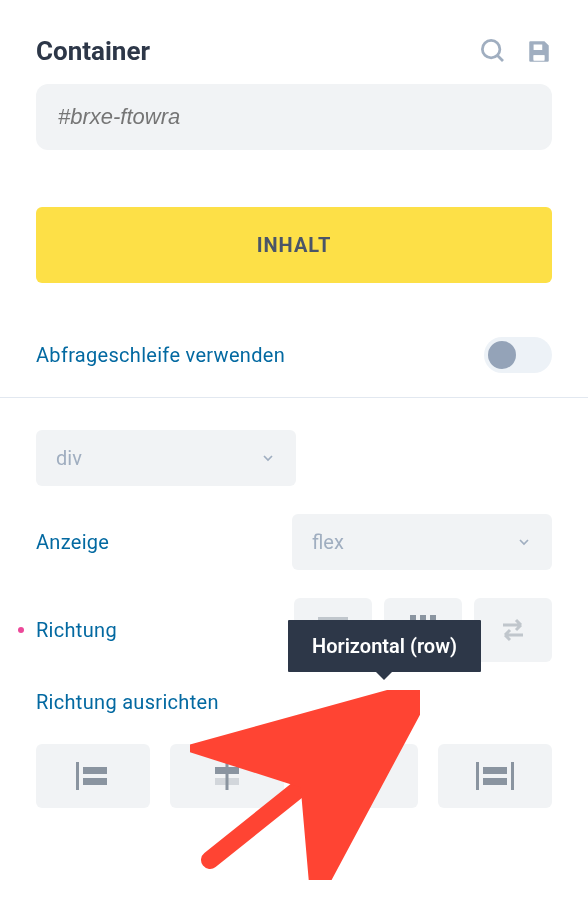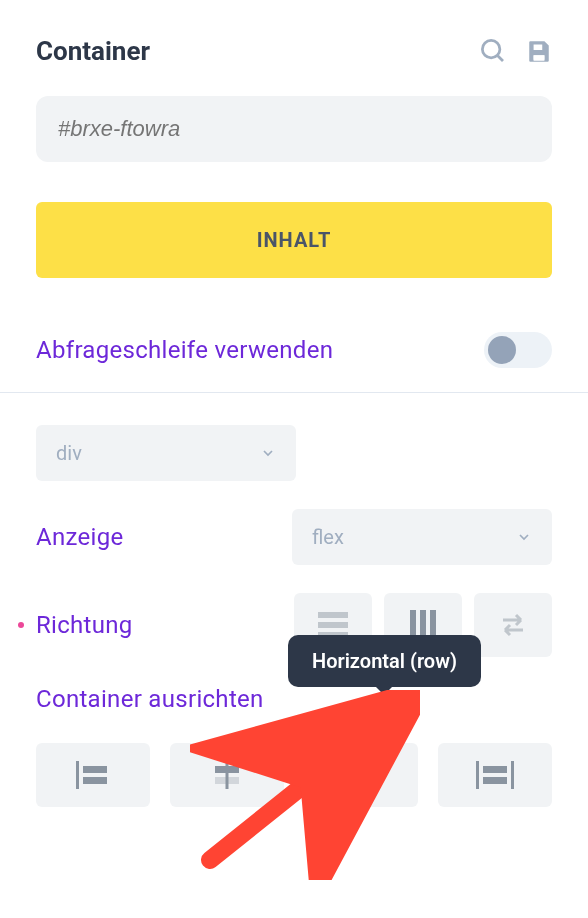--- a/index.html
+++ b/index.html
@@ -9,21 +9,21 @@
       width: 588px;
       height: 918px;
       position: relative;
       color: #4a5568;
     }
     .panel { padding: 36px; }
     .header {
       display: flex;
       align-items: flex-end;
       justify-content: space-between;
-      margin-bottom: 30px;
+      margin-bottom: 18px;
     }
     .header-title {
       font-size: 26px;
       font-weight: 700;
       color: #2d3748;
     }
     .header-actions {
       display: flex;
       gap: 18px;
       align-items: center;
@@ -37,21 +37,21 @@
     }
     .selector-input {
       width: 100%;
       background: #f1f3f5;
       border: none;
       border-radius: 12px;
       padding: 20px 22px;
       font-size: 22px;
       font-style: italic;
       color: #b0b8c0;
-      margin-bottom: 40px;
+      margin-bottom: 57px;
     }
     .tabs {
       display: flex;
       margin-bottom: 40px;
     }
     .tab {
       flex: 1;
       text-align: center;
       padding: 26px 0;
       font-size: 20px;
@@ -66,22 +66,22 @@
       color: #4a5568;
     }
     .row {
       display: flex;
       align-items: center;
       justify-content: space-between;
       padding: 14px 0;
       position: relative;
     }
     .row-label {
-      font-size: 24px;
-      color: #6d28d9;
+      font-size: 20px;
+      color: #0369a1;
       letter-spacing: 0.3px;
     }
     .row-dot::before {
       content: "";
       position: absolute;
       left: -18px;
       top: 50%;
       transform: translateY(-50%);
       width: 6px;
       height: 6px;
@@ -138,25 +138,25 @@
       color: #8a94a0;
     }
     .icon-box.dimmed { color: #c0c6cc; }
     .tooltip {
       position: absolute;
       background: #2d3748;
       color: #fff;
       font-size: 20px;
       font-weight: 600;
       padding: 14px 24px;
-      border-radius: 10px;
+      border-radius: 1px;
       white-space: nowrap;
       z-index: 10;
       left: 288px;
-      top: 635px;
+      top: 620px;
     }
     .tooltip::after {
       content: "";
       position: absolute;
       bottom: -8px;
       left: 50%;
       transform: translateX(-50%);
       border-left: 10px solid transparent;
       border-right: 10px solid transparent;
       border-top: 10px solid #2d3748;
@@ -261,21 +261,21 @@
       </div>
       <div class="icon-box dimmed">
         <svg width="28" height="24" viewBox="0 0 28 24" fill="none" stroke="currentColor" stroke-width="3">
             <path d="M4 7h18m0 0l-5-5m5 5l-5 5M24 17H6m0 0l5 5m-5-5l5-5"></path>
           </svg>
       </div>
     </div>
   </div>
 
   <div class="row">
-    <div class="row-label">Container ausrichten</div>
+    <div class="row-label">Richtung ausrichten</div>
   </div>
 
   <div class="align-row">
     <div class="align-box">
       <svg width="34" height="28" viewBox="0 0 34 28" fill="currentColor">
           <rect x="0" y="0" width="3" height="28"></rect>
           <rect x="7" y="5" width="24" height="7"></rect>
           <rect x="7" y="16" width="24" height="7"></rect>
         </svg>
     </div>

